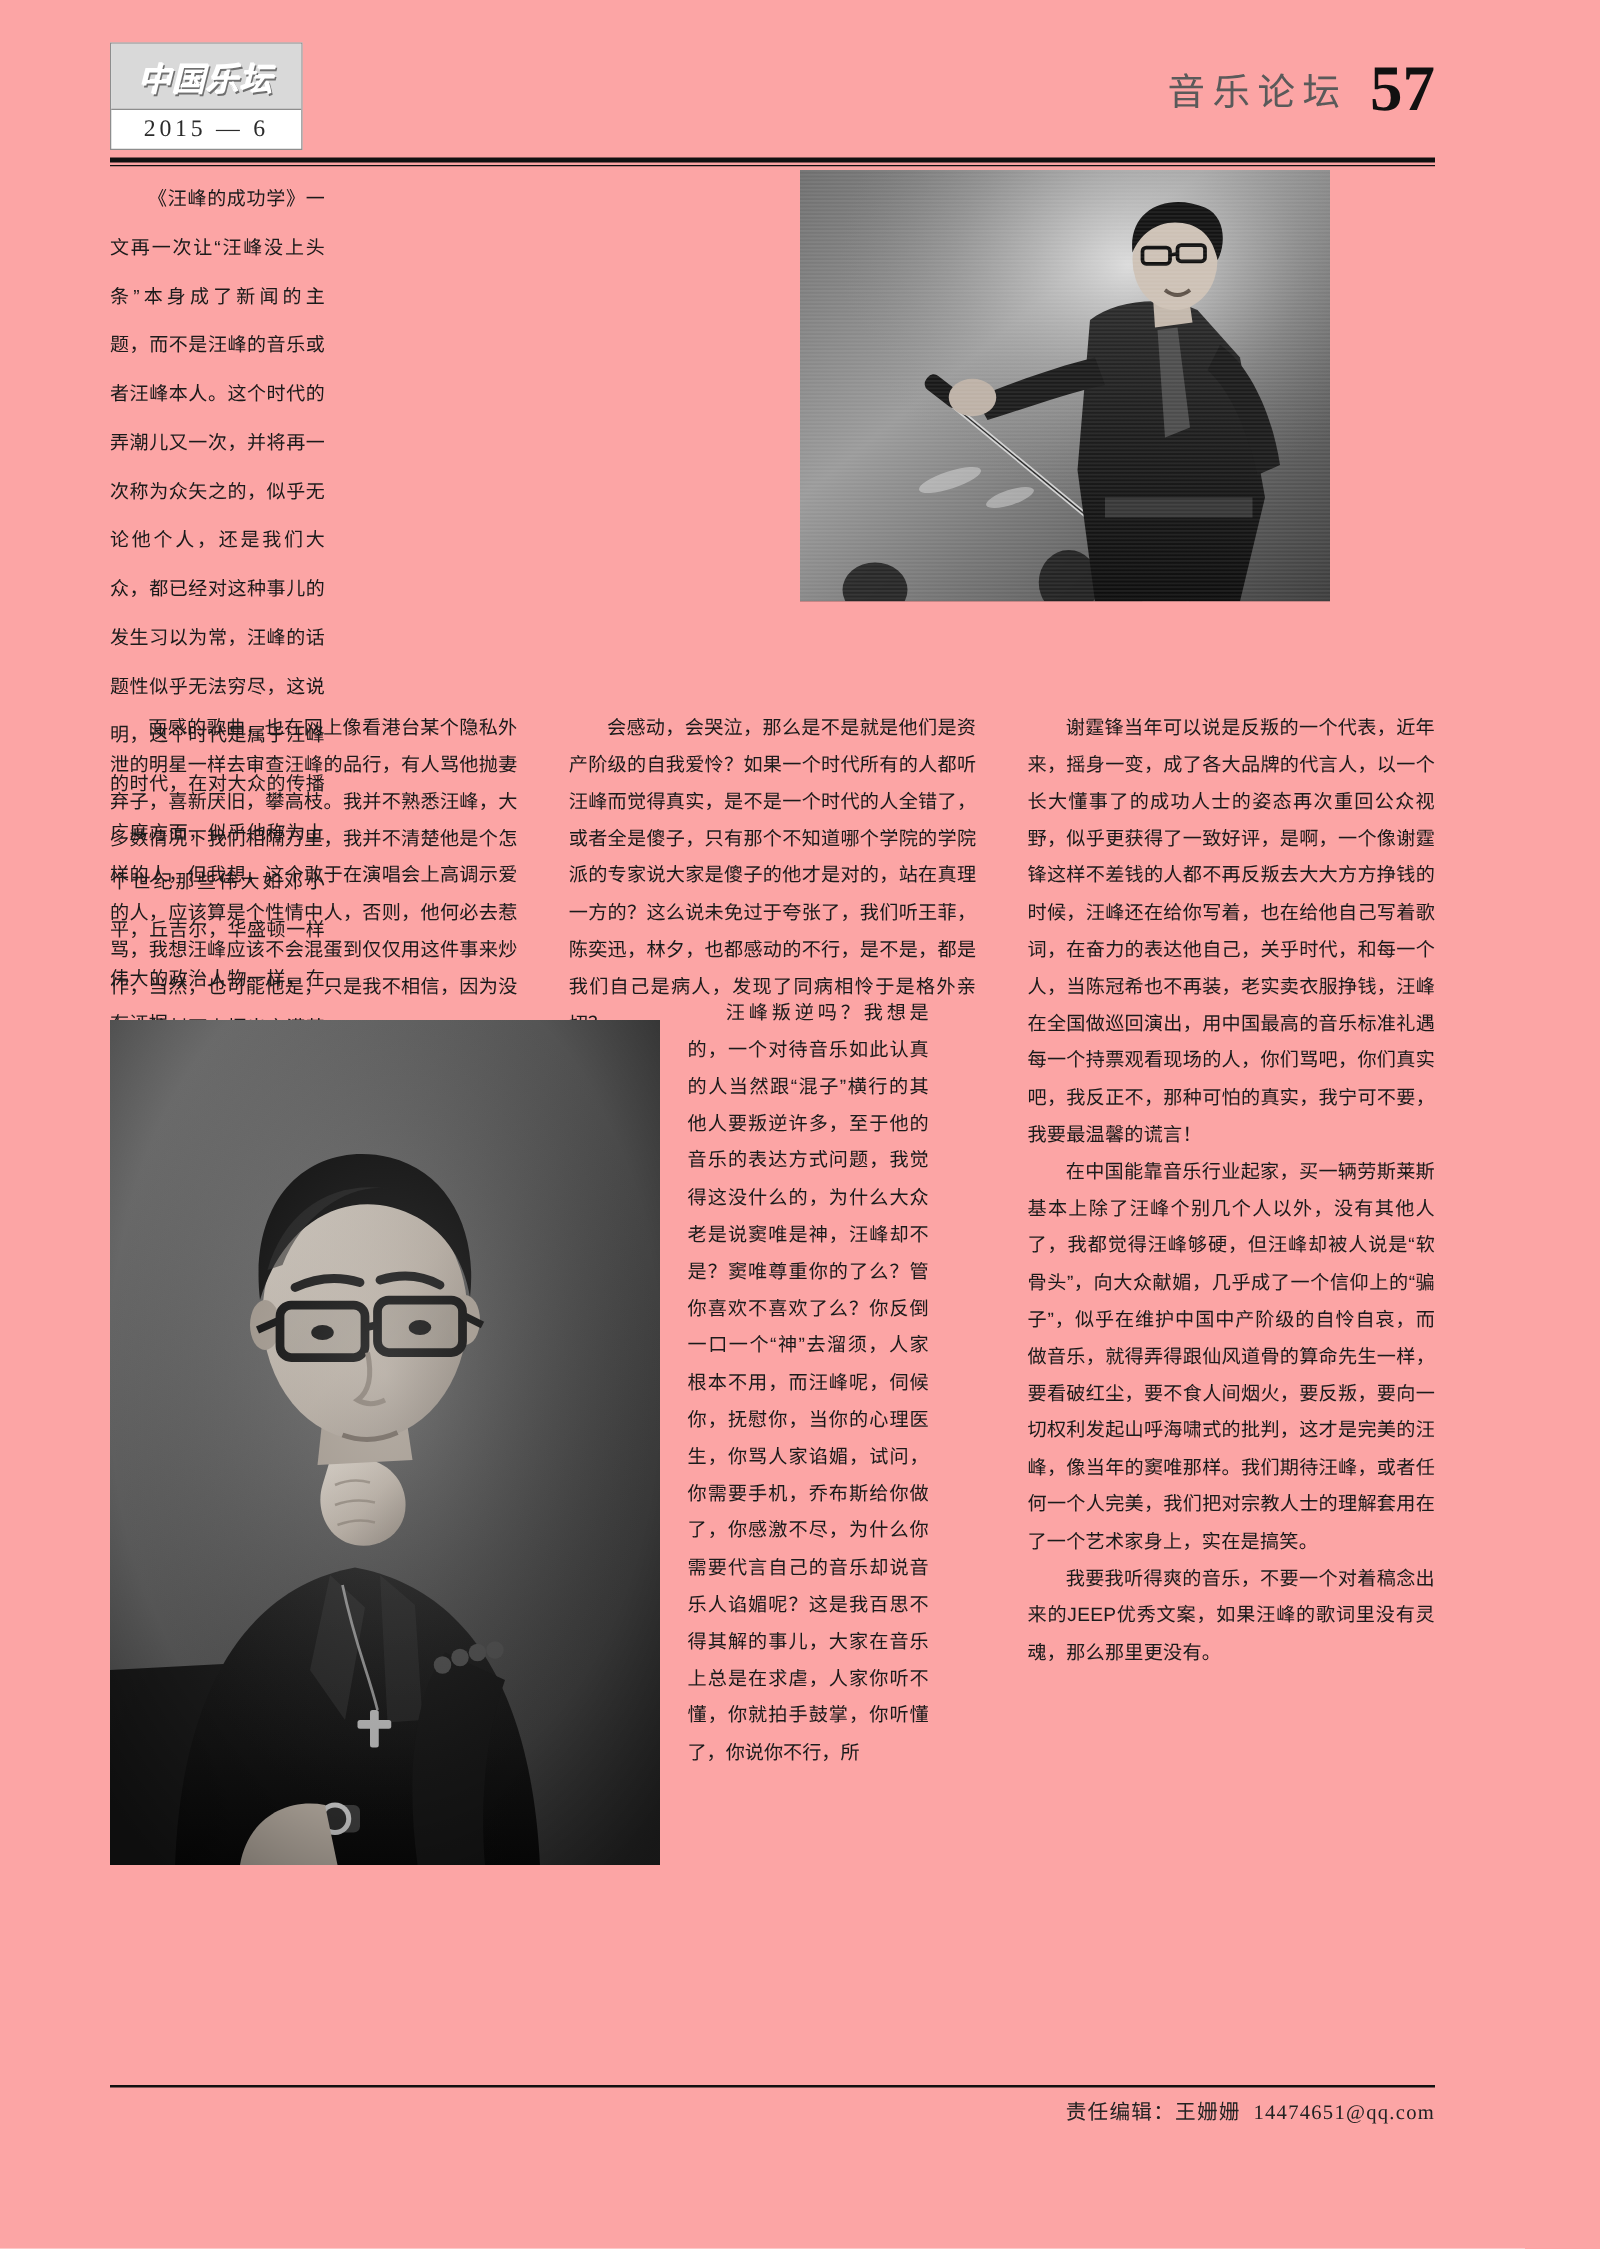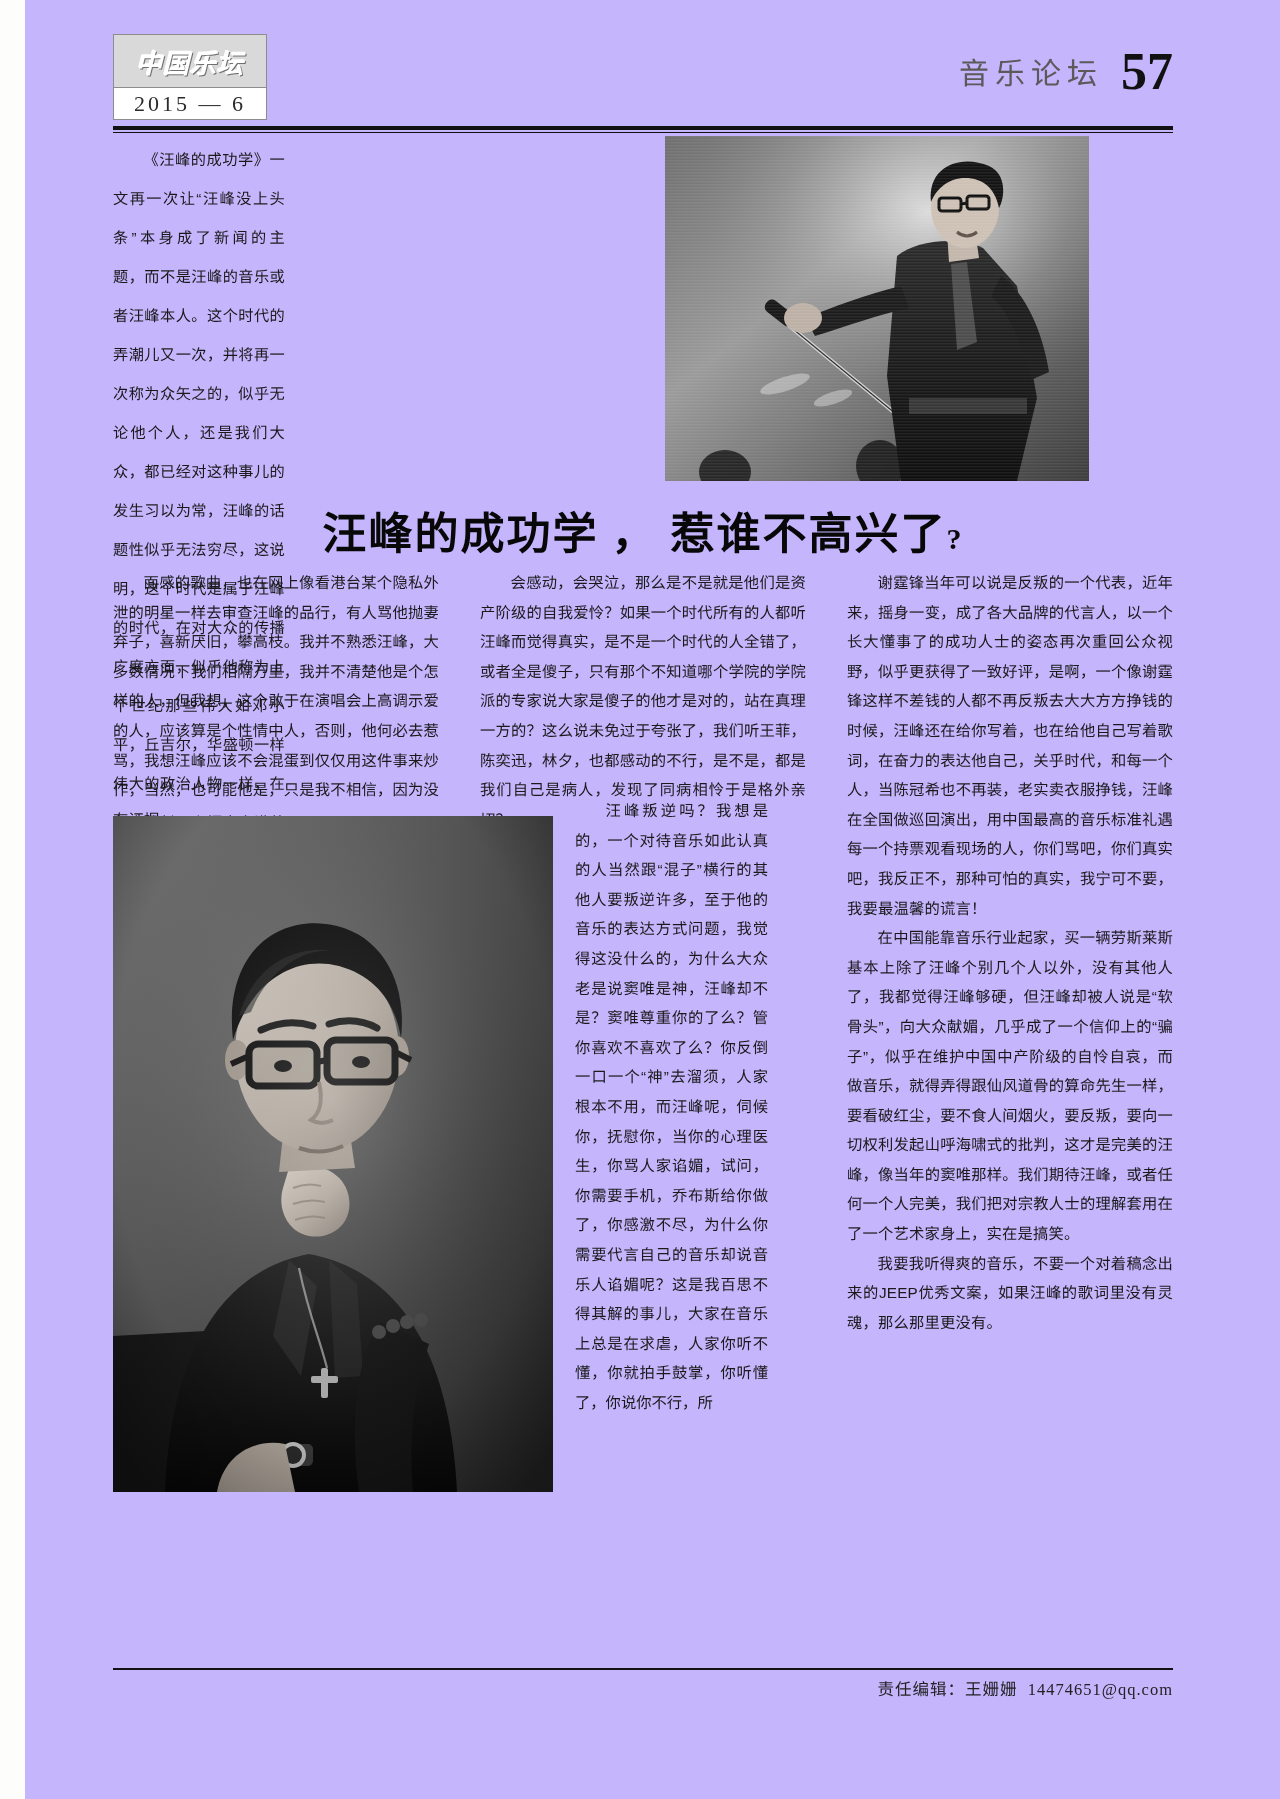--- a/index.html
+++ b/index.html
@@ -5,22 +5,21 @@
 <style>
   html,body{margin:0;padding:0;background:#ffffff;}
   body{
     width:1280px;height:1799px;position:relative;overflow:hidden;
     font-family:"Liberation Sans","DejaVu Sans",sans-serif;
     color:#1a1a1a;
     background:#fdfdfb;
   }
   .page{
     position:absolute;inset:0;
-    background:#c4b5fd;
-    margin-left:25px;
+    background:#fca5a5;
   }
 
   
   .masthead{
     position:absolute;left:88px;top:34px;width:1060px;height:92px;
   }
   .logo-box{
     position:absolute;left:0;top:0;width:152px;height:84px;
     border:1px solid #8d8d8d;
     display:flex;flex-direction:column;
@@ -34,21 +33,21 @@
     font-family:"Liberation Serif","DejaVu Serif",serif;
     font-size:26px;font-weight:700;letter-spacing:1px;
     color:#ffffff;
     text-shadow:1px 1px 0 #6f6f6f,-1px -1px 0 #ffffff;
     font-style:italic;
   }
   .logo-year{
     flex:1;
     display:flex;align-items:center;justify-content:center;
     font-family:"Liberation Serif","DejaVu Serif",serif;
-    font-size:22px;letter-spacing:3px;color:#2b2b2b;
+    font-size:19px;letter-spacing:3px;color:#2b2b2b;
   }
   .mast-right{
     position:absolute;right:0;bottom:30px;
     display:flex;align-items:flex-start;gap:18px;
   }
   .mast-section{
     font-family:"Liberation Serif","DejaVu Serif",serif;
     font-size:30px;letter-spacing:6px;color:#5a5a5a;
   }
   .mast-pageno{
@@ -238,23 +237,20 @@
 
         <path d="M292 96 q10 8 20 0" stroke="#5d5148" stroke-width="3" fill="none"></path>
 
         <rect x="244" y="262" width="118" height="16" fill="#3b3b3b" opacity="0.9"></rect>
 
         <rect width="424" height="345" fill="url(#scan)"></rect>
       </svg>
     </div>
   </div>
 
-  <div class="headline">
-    <span>汪峰的成功学 ，  惹谁不高兴了</span><span class="q">?</span>
-  </div>
 
   <div class="body-cols">
 
     <div class="bcol" id="bcol-1">
       <p>面感的歌曲，也在网上像看港台某个隐私外泄的明星一样去审查汪峰的品行，有人骂他抛妻弃子，喜新厌旧，攀高枝。我并不熟悉汪峰，大多数情况下我们相隔万里，我并不清楚他是个怎样的人，但我想，这个敢于在演唱会上高调示爱的人，应该算是个性情中人，否则，他何必去惹骂，我想汪峰应该不会混蛋到仅仅用这件事来炒作，当然，也可能他是，只是我不相信，因为没有证据。</p>
     </div>
 
     <div class="bcol" id="bcol-2">
       <p>会感动，会哭泣，那么是不是就是他们是资产阶级的自我爱怜？如果一个时代所有的人都听汪峰而觉得真实，是不是一个时代的人全错了，或者全是傻子，只有那个不知道哪个学院的学院派的专家说大家是傻子的他才是对的，站在真理一方的？这么说未免过于夸张了，我们听王菲，陈奕迅，林夕，也都感动的不行，是不是，都是我们自己是病人，发现了同病相怜于是格外亲切？</p>
     </div>

